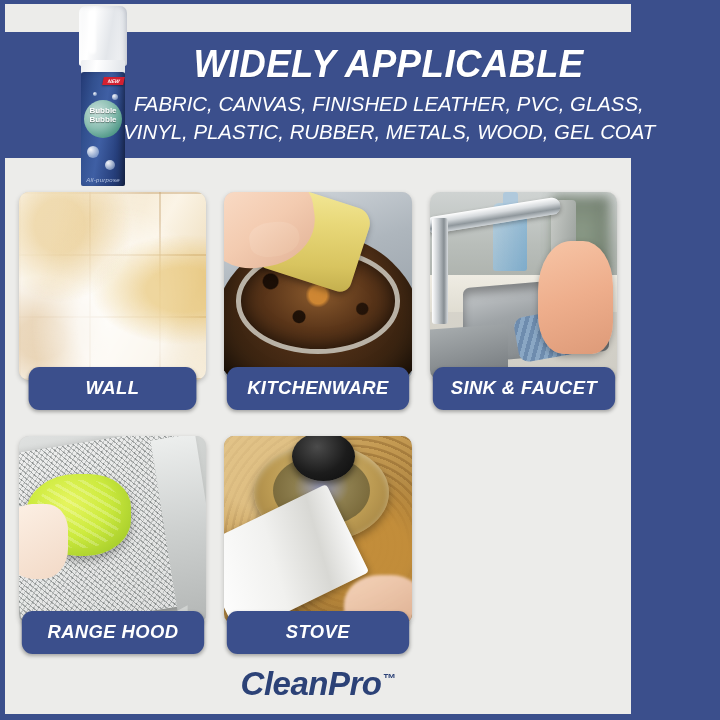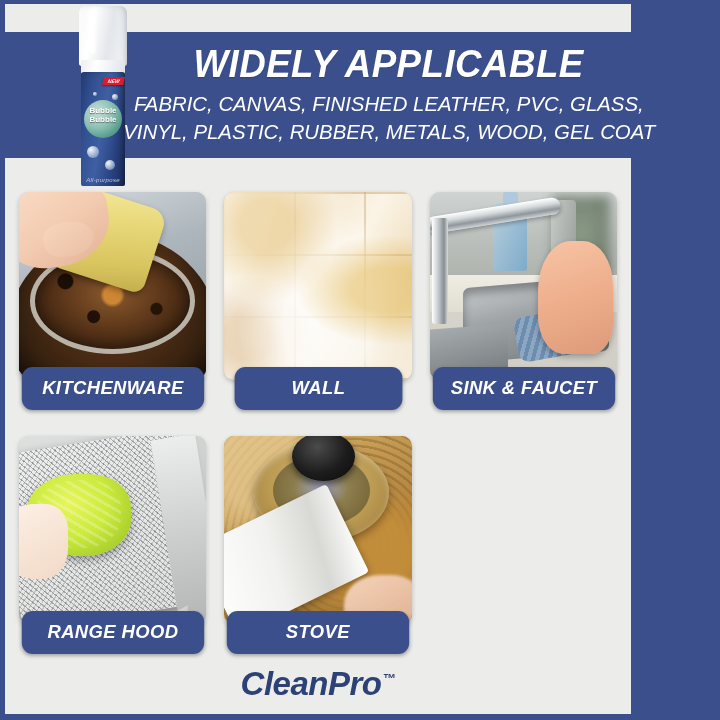--- a/index.html
+++ b/index.html
@@ -382,38 +382,38 @@
         <div>Bubble</div>
       </div>
       <div class="bub b1"></div>
       <div class="bub b2"></div>
       <div class="btl-allp">All-purpose</div>
     </div>
   </div>
 
   <div class="grid">
 
+    <div class="cell">
+      <div class="thumb">
+        <div class="scene sc-wall"></div>
+      </div>
+      <div class="label">WALL</div>
+    </div>
+
     <div class="cell wide">
       <div class="thumb">
         <div class="scene sc-kw">
           <div class="kw-pot"></div>
           <div class="kw-rim"></div>
           <div class="kw-specks"></div>
           <div class="kw-sponge"></div>
           <div class="kw-hand"></div>
         </div>
       </div>
       <div class="label">KITCHENWARE</div>
-    </div>
-
-    <div class="cell">
-      <div class="thumb">
-        <div class="scene sc-wall"></div>
-      </div>
-      <div class="label">WALL</div>
     </div>
 
 
     <div class="cell wide">
       <div class="thumb">
         <div class="scene sc-sk">
           <div class="sk-wallbg"></div>
           <div class="sk-blur"></div>
           <div class="sk-bottle"></div>
           <div class="sk-cylinder"></div>

